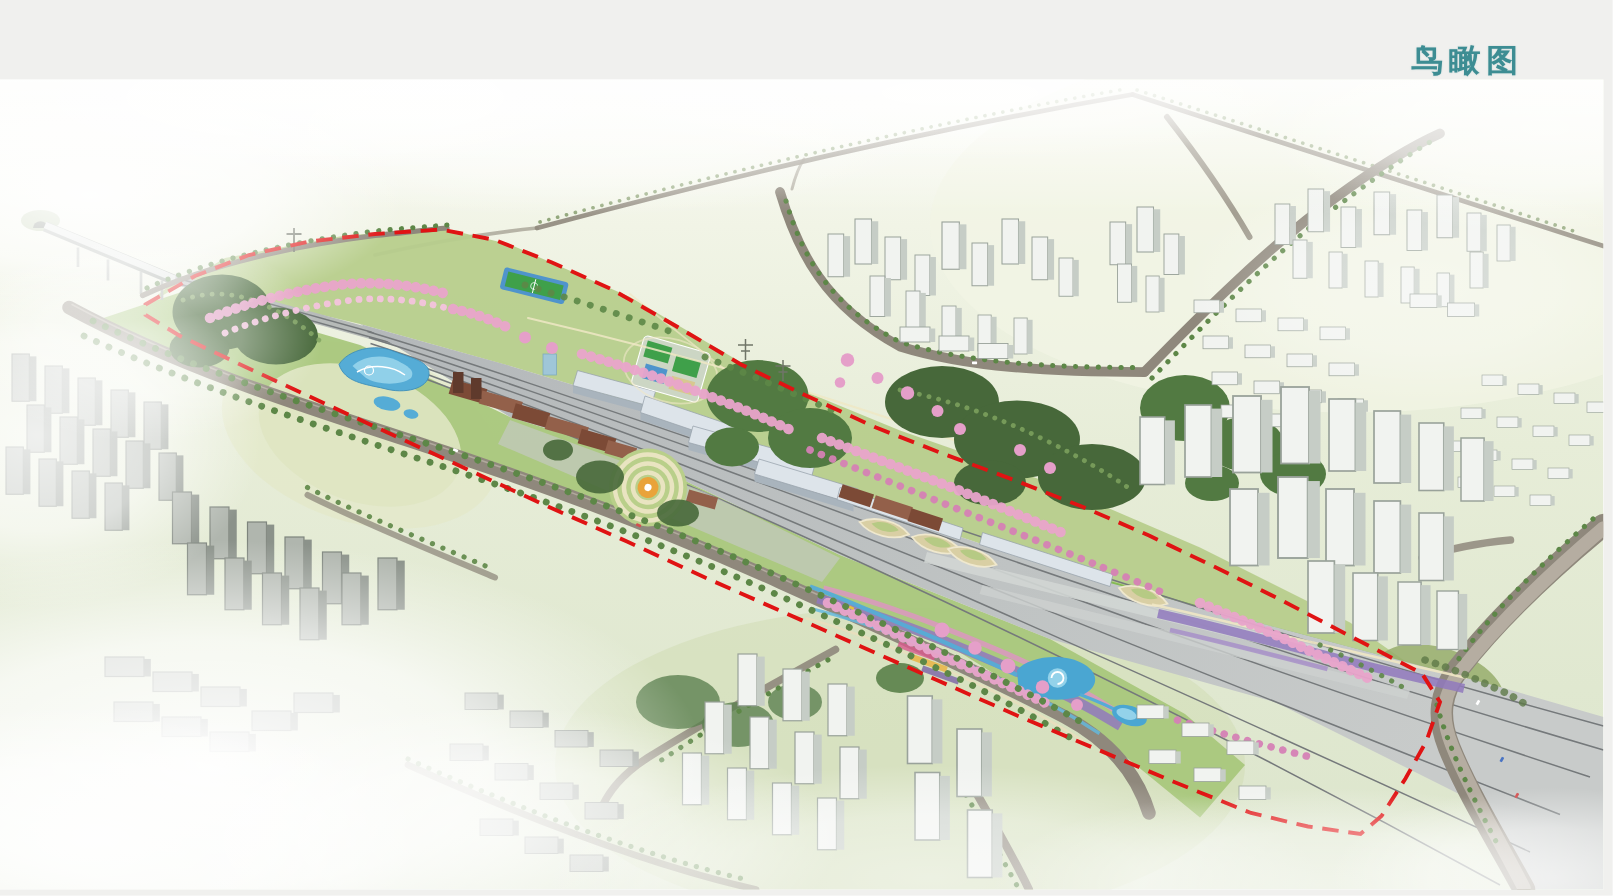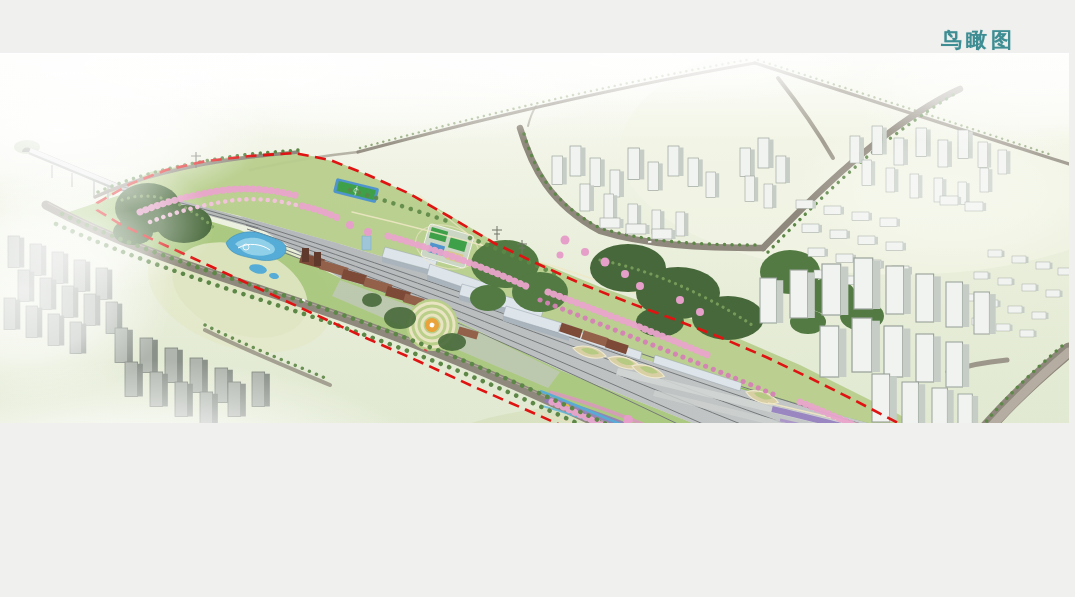--- a/index.html
+++ b/index.html
@@ -1,21 +1,21 @@
 <!DOCTYPE html>
 <html style="--page-bg: #f0f0ee; --label-teal: #3d8d93; --haze-white: #ffffff; --field-pale: #f1f3e3; --field-green: #cfdab2; --lawn-green: #aac77c; --lawn-bright: #7fb84e; --forest-dark: #47683a; --forest-mid: #5d8747; --blossom-pink: #e9a4cb; --blossom-pink-light: #f3c3dd; --blossom-pink-deep: #d581b5; --lavender-purple: #9079bd; --water-blue: #55acd6; --water-light: #9bd6ec; --rail-gray: #b4b8ba; --track-dark: #75797b; --paved-light: #c9cccb; --road-gray: #8f887c; --station-roof: #dde4ea; --station-face: #a9b4bd; --building-white: #f1f3f0; --building-shade: #c6cdc6; --building-outline: #99a29a; --city-gray: #b0b6ae; --city-gray-dark: #8b928a; --brown-building: #7c4a36; --brown-building-light: #93604a; --boundary-red: #e01313; --plaza-tan: #d9cfa4; --plaza-orange: #e9a33a; --path-cream: #efe7c4; --pitch-green: #3fa04a; --court-blue: #4f94cc;"><head>
 <meta charset="utf-8">
 <style>
   html,body{margin:0;padding:0;}
   body{
     background:var(--page-bg,#f0f0ee);
     font-family:"DejaVu Sans","Liberation Sans",sans-serif;
   }
   .stage{
-    position:relative;width:1075px;height:423px;overflow:hidden;
+    position:relative;width:1075px;height:597px;overflow:hidden;
     background:var(--page-bg,#f0f0ee);
   }
   .view-title{
     position:absolute;left:941px;top:26px;z-index:5;
     font-size:21px;font-weight:700;letter-spacing:4px;
     color:var(--label-teal,#3d8d93);
     font-family:"DejaVu Sans","Liberation Sans",sans-serif;
     text-shadow:0 0 1px rgba(61,141,147,.35);
     white-space:nowrap;
   }

